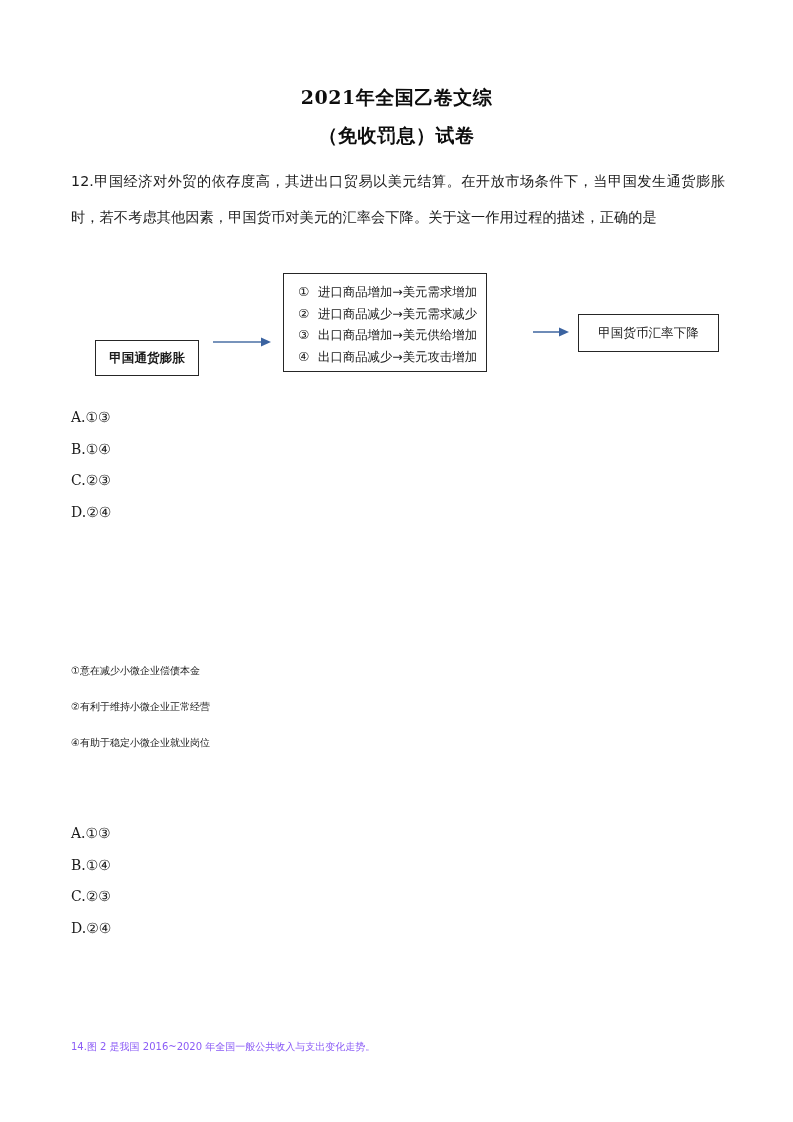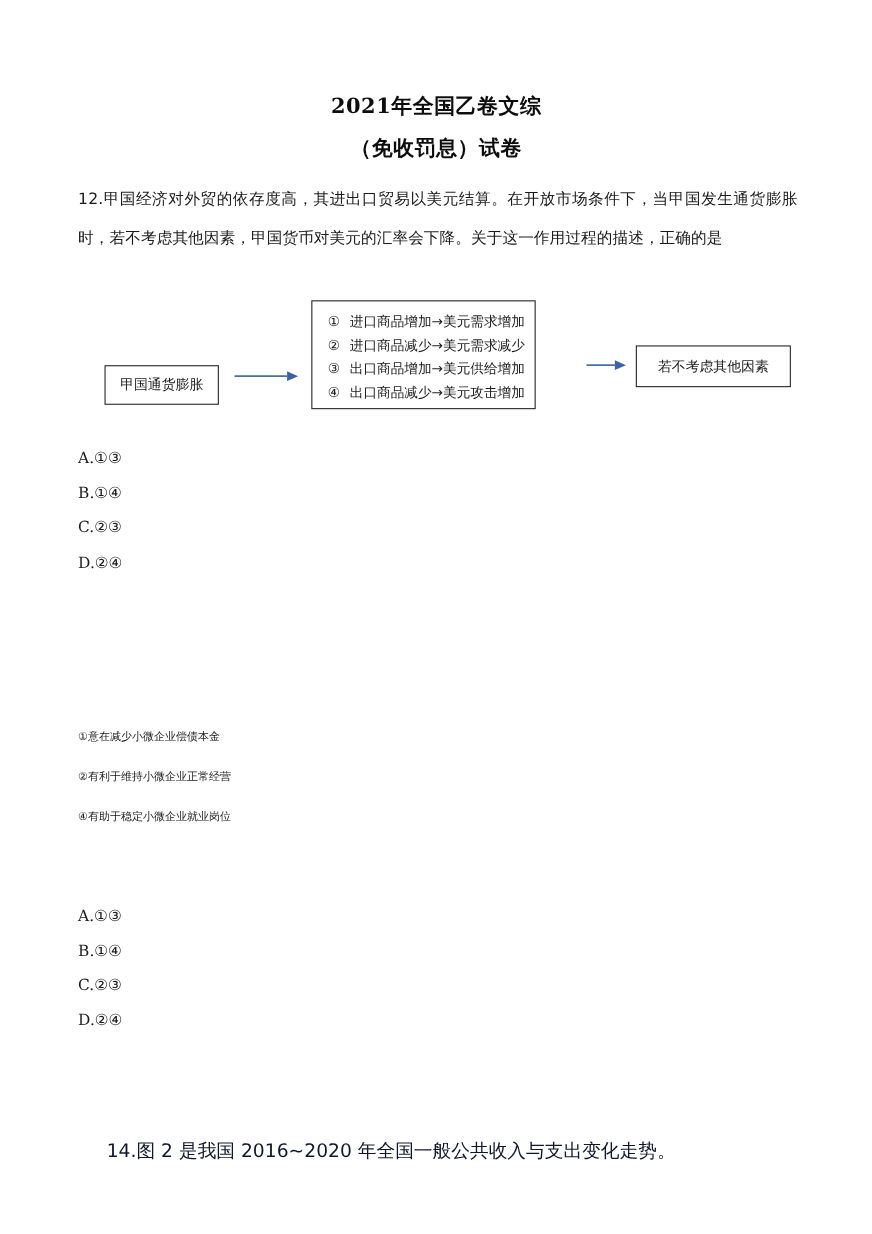--- a/index.html
+++ b/index.html
@@ -67,24 +67,23 @@
 
   .opt {
     font-family: "DejaVu Serif", "Liberation Serif", serif;
     font-size: 14px;
     line-height: 31.5px;
     color: #1a1a1a;
   }
 
   .q14 {
     font-family: "DejaVu Sans", "Liberation Sans", sans-serif;
-    font-size: 17px;
+    font-size: 10px;
     line-height: 30px;
-    color: #0f172a;
-    margin-left: 26px;
+    color: #8b5cf6;
   }
 
   
   .diagram {
     position: absolute;
     left: 0;
     top: 268px;
     width: 793px;
     height: 112px;
   }
@@ -93,27 +92,28 @@
     position: absolute;
     border: 1.3px solid #262626;
     box-sizing: border-box;
     background: #fff;
     font-family: "DejaVu Sans", "Liberation Sans", sans-serif;
     color: #1a1a1a;
   }
 
   .dbox-left {
     left: 95px;
-    top: 64px;
+    top: 72px;
     width: 104px;
     height: 36px;
     display: flex;
     align-items: center;
     justify-content: center;
     font-size: 12.6px;
+    font-weight: bold;
   }
 
   .dbox-center {
     left: 283px;
     top: 5px;
     width: 204px;
     height: 99px;
     padding: 7px 0 0 14px;
   }
 
@@ -185,21 +185,21 @@
         <span class="circnum">④</span><span>出口商品减少→美元攻击增加</span>
       </div>
     </div>
 
     <svg class="arrow arrow-2" viewBox="0 0 36 12">
       <line x1="0" y1="6" x2="26" y2="6" stroke="#4a6fa5" stroke-width="1.6"></line>
       <polygon points="26,1.6 36,6 26,10.4" fill="#3b63a0"></polygon>
     </svg>
 
     <div class="dbox dbox-right">
-      <span>若不考虑其他因素</span>
+      <span>甲国货币汇率下降</span>
     </div>
   </div>
 
   <div class="body-col" style="top:402px;">
     <div class="opt">A.①③</div>
     <div class="opt">B.①④</div>
     <div class="opt">C.②③</div>
     <div class="opt">D.②④</div>
   </div>
 

